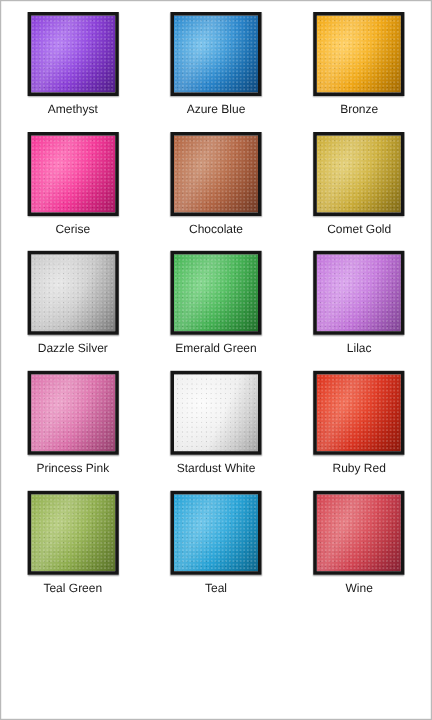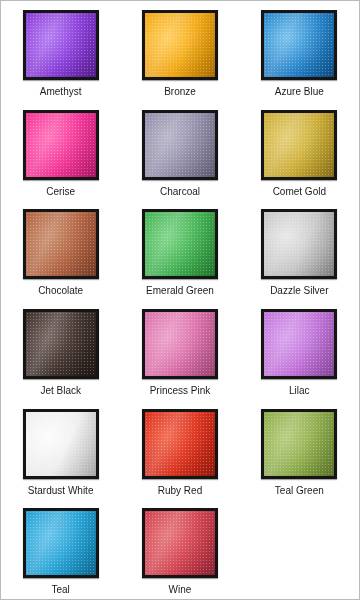--- a/index.html
+++ b/index.html
@@ -98,95 +98,81 @@
 <div id="page">
   <div id="swatch-grid">
       <div class="swatch-cell">
         <div class="swatch-chip" style="background: radial-gradient(120% 110% at 32% 38%, rgb(163, 95, 240) 0%, rgb(133, 54, 214) 48%, rgb(92, 31, 160) 100%);">
           <span class="sheen grad"></span>
           <span class="sheen speck"></span>
         </div>
         <div class="swatch-label">Amethyst</div>
       </div>
       <div class="swatch-cell">
+        <div class="swatch-chip" style="background: radial-gradient(120% 110% at 32% 38%, rgb(88, 180, 232) 0%, rgb(30, 126, 200) 48%, rgb(13, 79, 146) 100%);">
+          <span class="sheen grad"></span>
+          <span class="sheen speck"></span>
+        </div>
+        <div class="swatch-label">Azure Blue</div>
+      </div>
+      <div class="swatch-cell">
         <div class="swatch-chip" style="background: radial-gradient(120% 110% at 32% 38%, rgb(255, 196, 61) 0%, rgb(240, 163, 10) 48%, rgb(208, 132, 0) 100%);">
           <span class="sheen grad"></span>
           <span class="sheen speck"></span>
         </div>
         <div class="swatch-label">Bronze</div>
       </div>
       <div class="swatch-cell">
-        <div class="swatch-chip" style="background: radial-gradient(120% 110% at 32% 38%, rgb(88, 180, 232) 0%, rgb(30, 126, 200) 48%, rgb(13, 79, 146) 100%);">
-          <span class="sheen grad"></span>
-          <span class="sheen speck"></span>
-        </div>
-        <div class="swatch-label">Azure Blue</div>
-      </div>
-      <div class="swatch-cell">
         <div class="swatch-chip" style="background: radial-gradient(120% 110% at 32% 38%, rgb(255, 86, 171) 0%, rgb(243, 46, 147) 48%, rgb(212, 21, 122) 100%);">
           <span class="sheen grad"></span>
           <span class="sheen speck"></span>
         </div>
         <div class="swatch-label">Cerise</div>
       </div>
       <div class="swatch-cell">
-        <div class="swatch-chip" style="background: radial-gradient(120% 110% at 32% 38%, rgb(168, 164, 189) 0%, rgb(142, 138, 166) 48%, rgb(110, 106, 134) 100%);">
-          <span class="sheen grad"></span>
-          <span class="sheen speck"></span>
-        </div>
-        <div class="swatch-label">Charcoal</div>
+        <div class="swatch-chip" style="background: radial-gradient(120% 110% at 32% 38%, rgb(192, 122, 85) 0%, rgb(176, 95, 60) 48%, rgb(138, 70, 48) 100%);">
+          <span class="sheen grad"></span>
+          <span class="sheen speck"></span>
+        </div>
+        <div class="swatch-label">Chocolate</div>
       </div>
       <div class="swatch-cell">
         <div class="swatch-chip" style="background: radial-gradient(120% 110% at 32% 38%, rgb(221, 196, 87) 0%, rgb(200, 168, 46) 48%, rgb(156, 127, 21) 100%);">
           <span class="sheen grad"></span>
           <span class="sheen speck"></span>
         </div>
         <div class="swatch-label">Comet Gold</div>
       </div>
       <div class="swatch-cell">
-        <div class="swatch-chip" style="background: radial-gradient(120% 110% at 32% 38%, rgb(192, 122, 85) 0%, rgb(176, 95, 60) 48%, rgb(138, 70, 48) 100%);">
-          <span class="sheen grad"></span>
-          <span class="sheen speck"></span>
-        </div>
-        <div class="swatch-label">Chocolate</div>
+        <div class="swatch-chip" style="background: radial-gradient(120% 110% at 32% 38%, rgb(226, 226, 226) 0%, rgb(195, 195, 195) 48%, rgb(143, 143, 143) 100%);">
+          <span class="sheen grad"></span>
+          <span class="sheen speck"></span>
+        </div>
+        <div class="swatch-label">Dazzle Silver</div>
       </div>
       <div class="swatch-cell">
         <div class="swatch-chip" style="background: radial-gradient(120% 110% at 32% 38%, rgb(99, 204, 111) 0%, rgb(60, 175, 76) 48%, rgb(35, 135, 47) 100%);">
           <span class="sheen grad"></span>
           <span class="sheen speck"></span>
         </div>
         <div class="swatch-label">Emerald Green</div>
       </div>
       <div class="swatch-cell">
-        <div class="swatch-chip" style="background: radial-gradient(120% 110% at 32% 38%, rgb(226, 226, 226) 0%, rgb(195, 195, 195) 48%, rgb(143, 143, 143) 100%);">
-          <span class="sheen grad"></span>
-          <span class="sheen speck"></span>
-        </div>
-        <div class="swatch-label">Dazzle Silver</div>
-      </div>
-      <div class="swatch-cell">
-        <div class="swatch-chip" style="background: radial-gradient(120% 110% at 32% 38%, rgb(88, 69, 64) 0%, rgb(58, 44, 39) 48%, rgb(29, 20, 18) 100%);">
-          <span class="sheen grad"></span>
-          <span class="sheen speck"></span>
-        </div>
-        <div class="swatch-label">Jet Black</div>
+        <div class="swatch-chip" style="background: radial-gradient(120% 110% at 32% 38%, rgb(208, 142, 232) 0%, rgb(191, 110, 216) 48%, rgb(161, 82, 189) 100%);">
+          <span class="sheen grad"></span>
+          <span class="sheen speck"></span>
+        </div>
+        <div class="swatch-label">Lilac</div>
       </div>
       <div class="swatch-cell">
         <div class="swatch-chip" style="background: radial-gradient(120% 110% at 32% 38%, rgb(232, 140, 189) 0%, rgb(217, 106, 166) 48%, rgb(189, 76, 136) 100%);">
           <span class="sheen grad"></span>
           <span class="sheen speck"></span>
         </div>
         <div class="swatch-label">Princess Pink</div>
-      </div>
-      <div class="swatch-cell">
-        <div class="swatch-chip" style="background: radial-gradient(120% 110% at 32% 38%, rgb(208, 142, 232) 0%, rgb(191, 110, 216) 48%, rgb(161, 82, 189) 100%);">
-          <span class="sheen grad"></span>
-          <span class="sheen speck"></span>
-        </div>
-        <div class="swatch-label">Lilac</div>
       </div>
       <div class="swatch-cell">
         <div class="swatch-chip" style="background: radial-gradient(120% 110% at 32% 38%, rgb(251, 251, 251) 0%, rgb(236, 236, 236) 48%, rgb(210, 210, 210) 100%);">
           <span class="sheen grad"></span>
           <span class="sheen speck"></span>
         </div>
         <div class="swatch-label">Stardust White</div>
       </div>
       <div class="swatch-cell">
         <div class="swatch-chip" style="background: radial-gradient(120% 110% at 32% 38%, rgb(239, 74, 44) 0%, rgb(217, 42, 22) 48%, rgb(173, 27, 12) 100%);">

